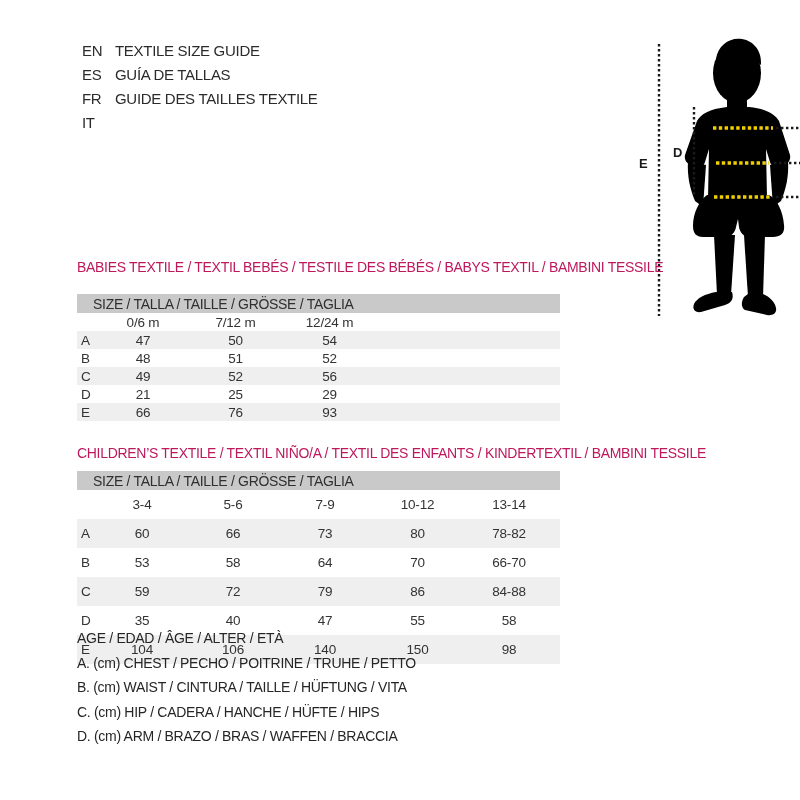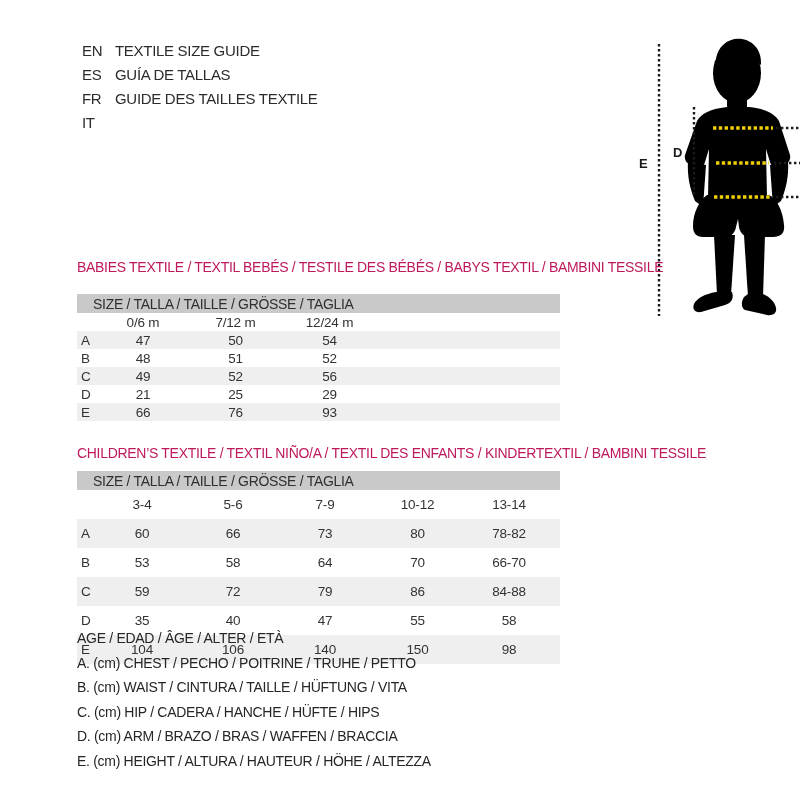--- a/index.html
+++ b/index.html
@@ -200,16 +200,15 @@
       <div class="cell"></div>
     </div>
   </div>
 
   <div class="legend">
     <div class="legend-line">AGE / EDAD / ÂGE / ALTER / ETÀ</div>
     <div class="legend-line">A. (cm) CHEST / PECHO / POITRINE / TRUHE / PETTO</div>
     <div class="legend-line">B. (cm) WAIST / CINTURA / TAILLE / HÜFTUNG / VITA</div>
     <div class="legend-line">C. (cm) HIP / CADERA / HANCHE / HÜFTE / HIPS</div>
     <div class="legend-line">D. (cm) ARM / BRAZO / BRAS / WAFFEN / BRACCIA</div>
-    <div class="legend-line">E. (cm) HEIGHT / ALTURA / HAUTEUR / HÖHE / ALTEZZA</div>
   </div>
 
 </div>
 
 </body></html>

